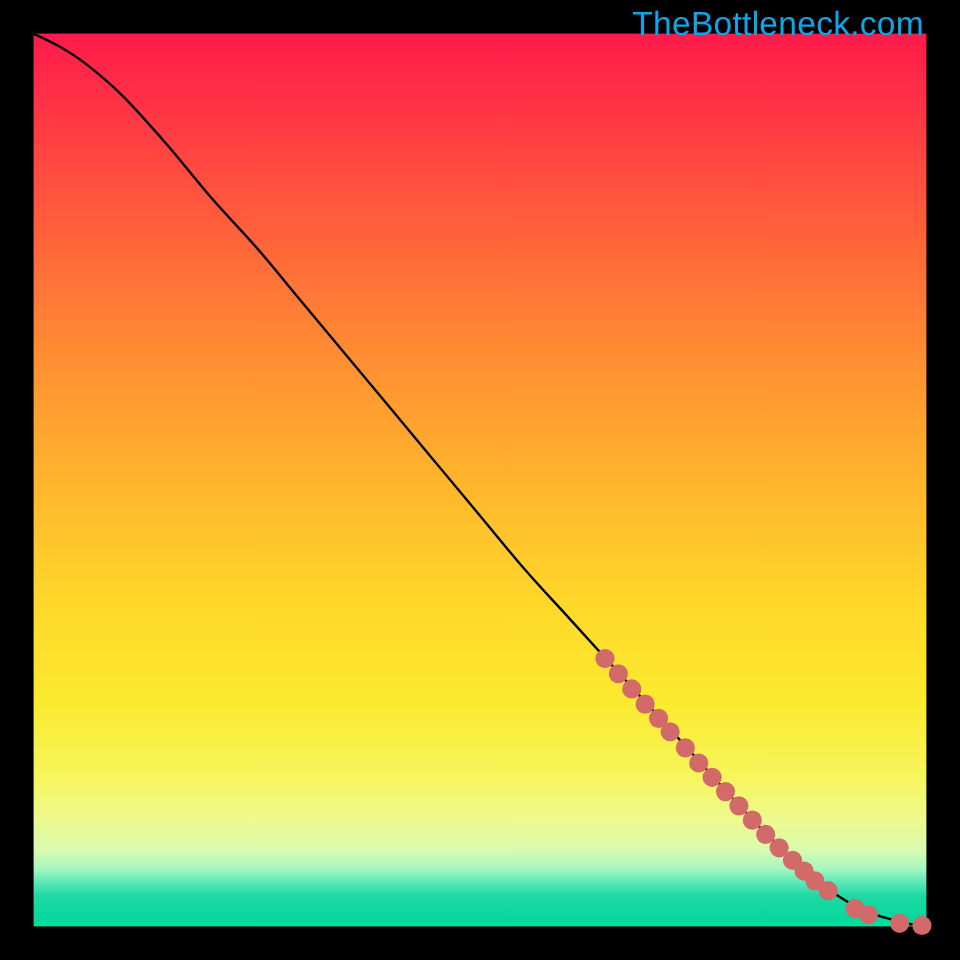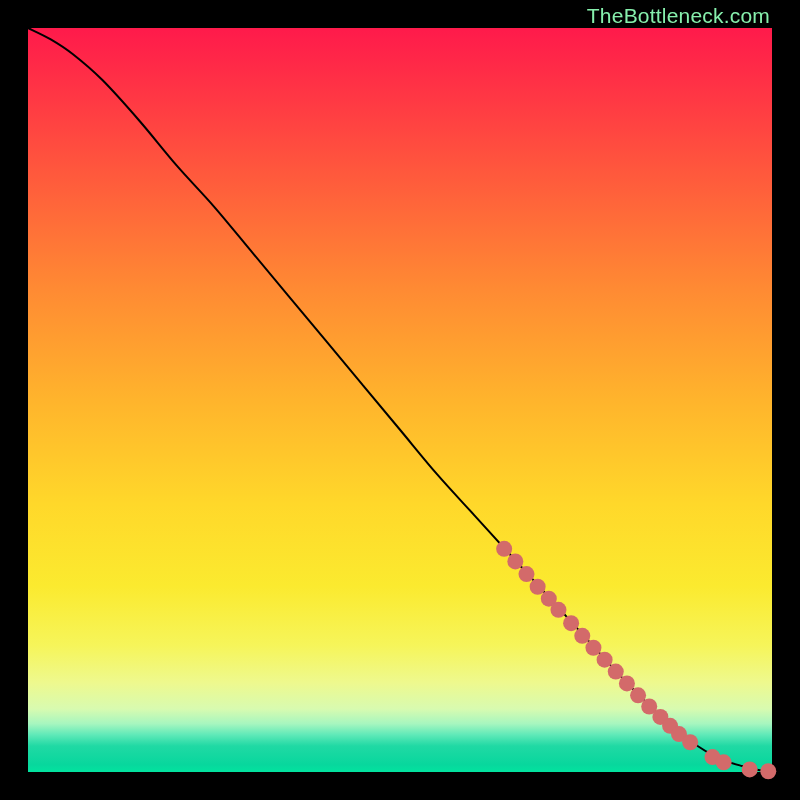--- a/index.html
+++ b/index.html
@@ -39,22 +39,22 @@
       #5fe9b8 95%,
       #20d9a4 96.5%,
       #08d79d 99%,
       #02e39f 100%
     );
   }
   .watermark {
     position: absolute;
     top: 4px;
     right: 30px;
-    color: #86efac;
-    font-size: 21px;
+    color: #0ea5e9;
+    font-size: 28px;
     font-weight: 500;
     letter-spacing: 0.2px;
     user-select: none;
   }
   svg.curve-layer {
     position: absolute;
     left: 0;
     top: 0;
     width: 744px;
     height: 744px;

